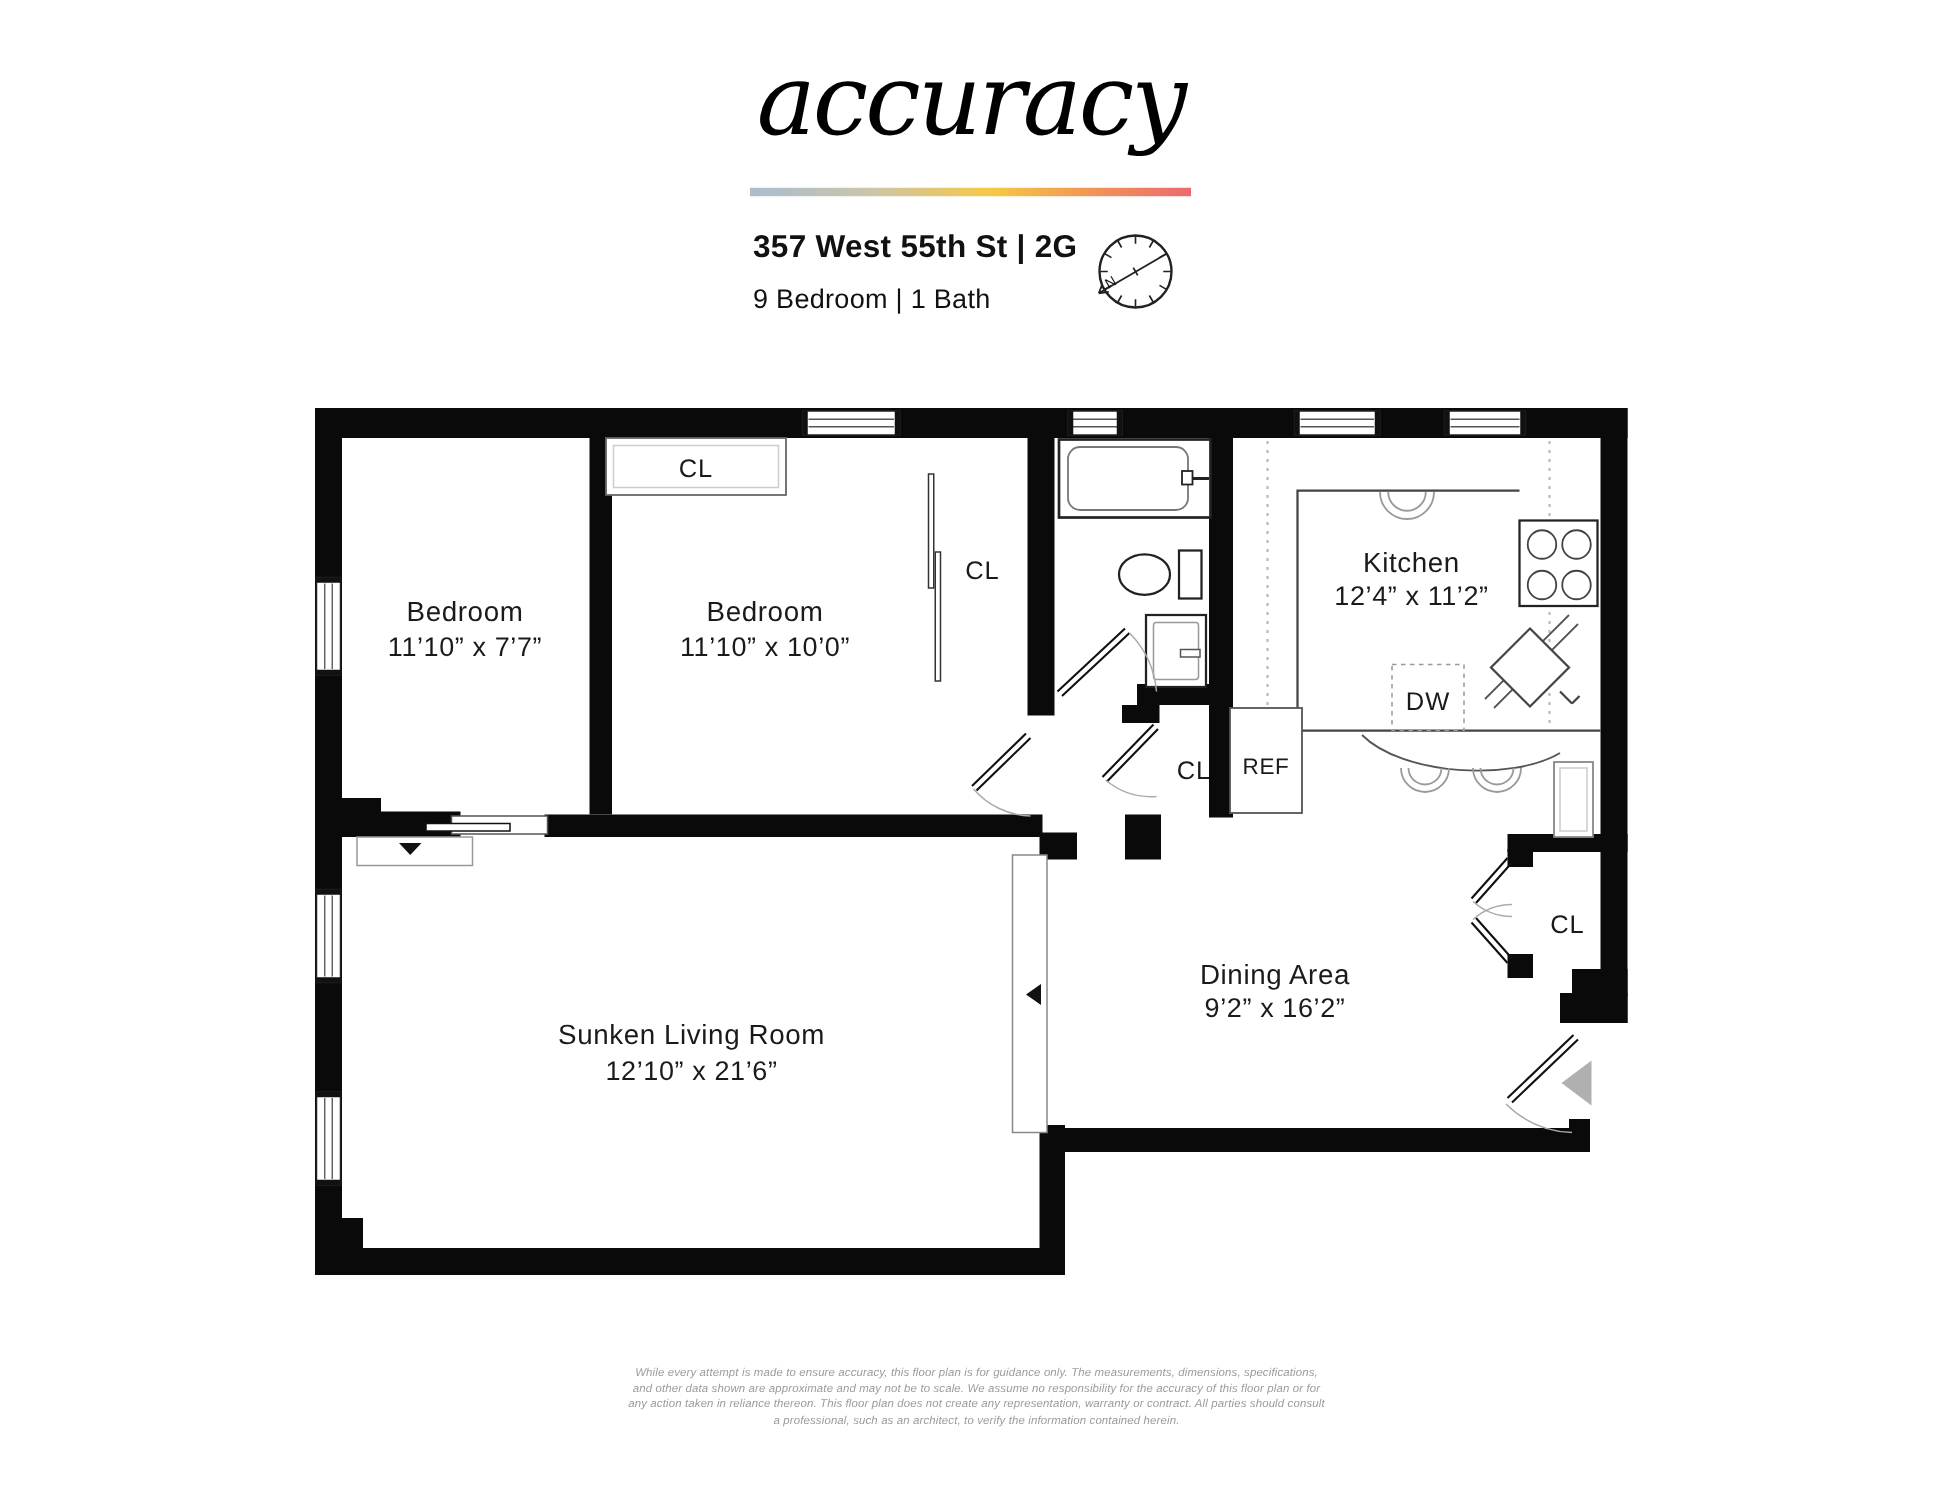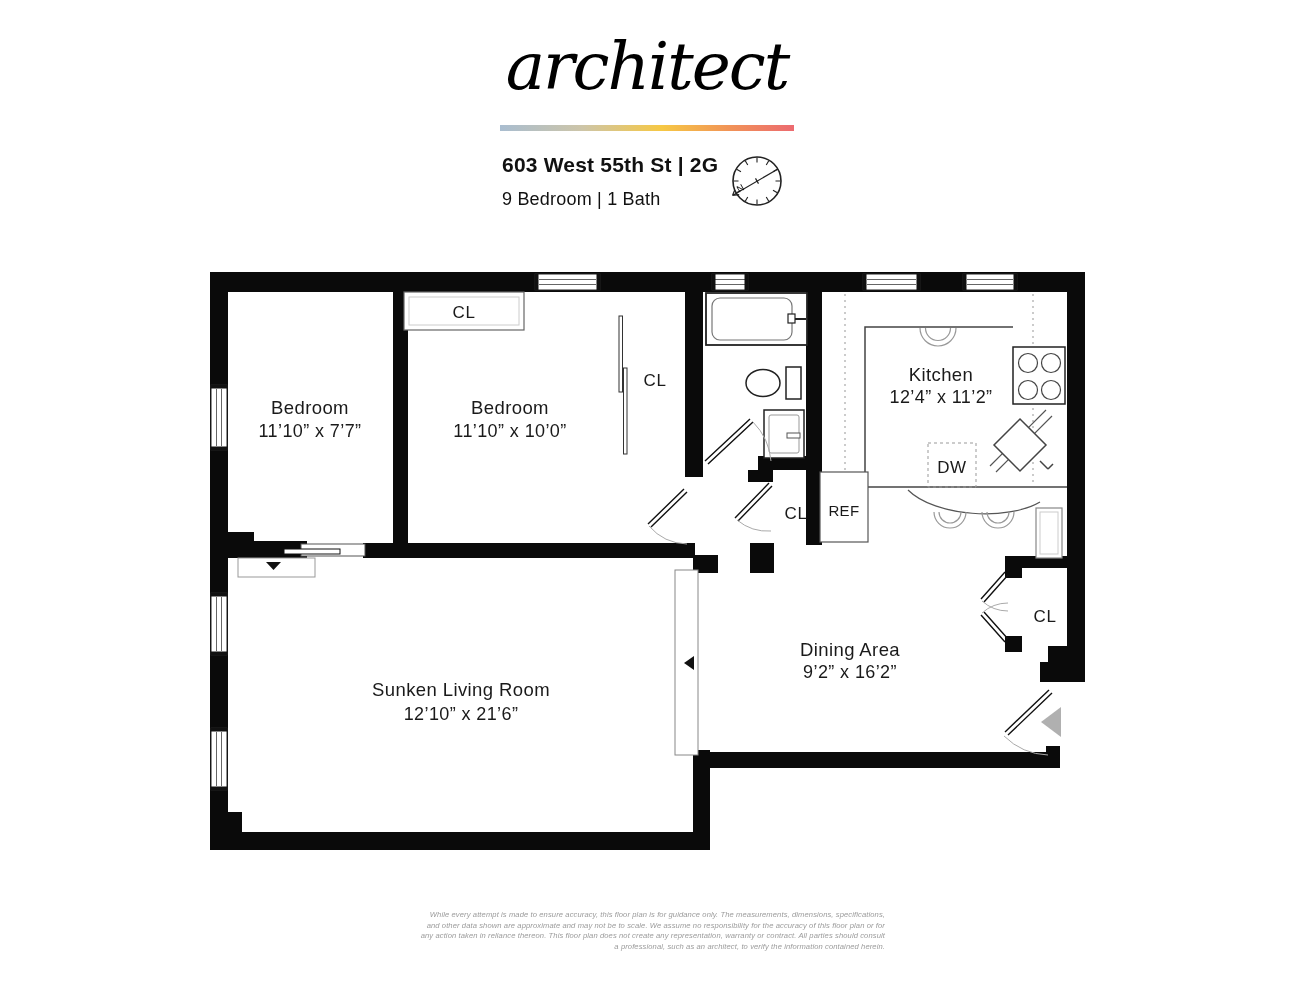--- a/index.html
+++ b/index.html
@@ -20,49 +20,49 @@
   }
   .unit-info {
     position:absolute; left:502px; top:189px; font-size:18px; font-weight:400;
     color:#111; letter-spacing:0.2px;
   }
   .compass-svg { position:absolute; left:726px; top:150px; }
   .plan-svg { position:absolute; left:0; top:0; }
   .disclaimer {
     position:absolute; left:417px; top:910px; width:468px;
     font-size:7.6px; line-height:10.6px; font-style:italic; color:#9b9b9b;
-    text-align:right; letter-spacing:0.1px;
+    text-align:center; letter-spacing:0.1px;
   }
   .room-name { font-size:18.5px; fill:#1a1a1a; letter-spacing:0.4px; }
   .room-dims { font-size:18px; fill:#1a1a1a; letter-spacing:0.4px; }
   .small-label { font-size:17px; fill:#1a1a1a; letter-spacing:0.6px; }
   .ref-label { font-size:15px; fill:#1a1a1a; letter-spacing:0.4px; }
   text { font-family:"Liberation Sans", sans-serif; }
 </style>
 </head>
 <body>
 
 <div id="canvas">
 
-  <div class="logo">architect</div>
+  <div class="logo">accuracy</div>
 
   <svg class="gradient-bar" width="294" height="6">
     <defs>
       <linearGradient id="brandgrad" x1="0" y1="0" x2="1" y2="0">
         <stop offset="0" stop-color="#a9bdd0"></stop>
         <stop offset="0.28" stop-color="#cdc5a8"></stop>
         <stop offset="0.55" stop-color="#f6c844"></stop>
         <stop offset="0.78" stop-color="#f19357"></stop>
         <stop offset="1" stop-color="#ec6a70"></stop>
       </linearGradient>
     </defs>
     <rect x="0" y="0" width="294" height="6" fill="url(#brandgrad)"></rect>
   </svg>
 
-  <div class="address">603 West 55th St | 2G</div>
+  <div class="address">357 West 55th St | 2G</div>
   <div class="unit-info">9 Bedroom | 1 Bath</div>
 
   <svg class="compass-svg" width="62" height="62" viewBox="0 0 62 62">
     <circle cx="31" cy="31" r="24" fill="none" stroke="#222" stroke-width="1.6"></circle>
     <path stroke="#222" stroke-width="1.1" fill="none" d="
       M 49.5 31 L 54.5 31  M 47.0 40.25 L 51.35 42.75  M 40.25 47.0 L 42.75 51.35
       M 31 49.5 L 31 54.5  M 21.75 47.0 L 19.25 51.35  M 14.98 40.25 L 10.65 42.75
       M 12.5 31 L 7.5 31   M 14.98 21.75 L 10.65 19.25 M 21.75 15.0 L 19.25 10.65
       M 31 12.5 L 31 7.5   M 40.25 15.0 L 42.75 10.65  M 47.0 21.75 L 51.35 19.25"></path>
     <path stroke="#222" stroke-width="1.2" fill="none" d="M 6.5 45.5 L 52 19 M 29.5 28.4 L 32.5 33.6 M 6.5 45.5 L 13.2 44.6 M 6.5 45.5 L 8.8 39.8"></path>

